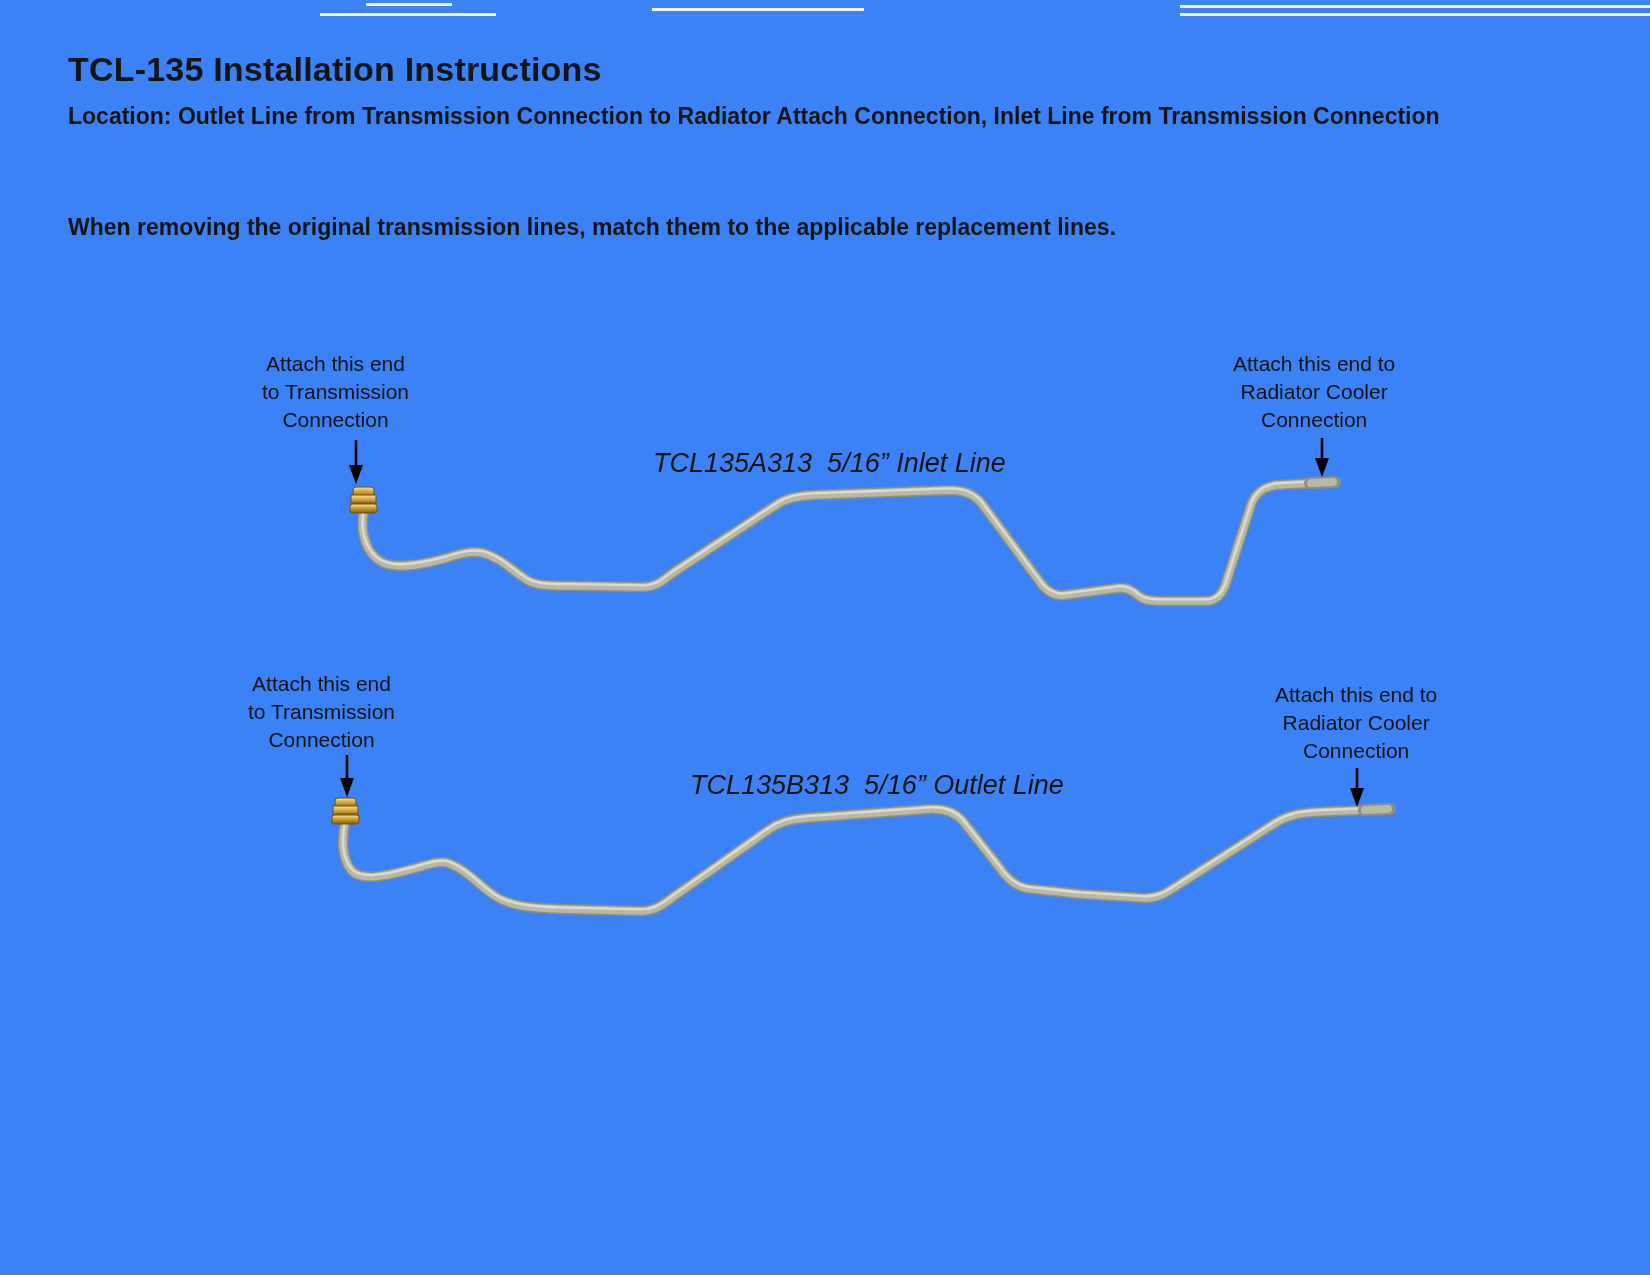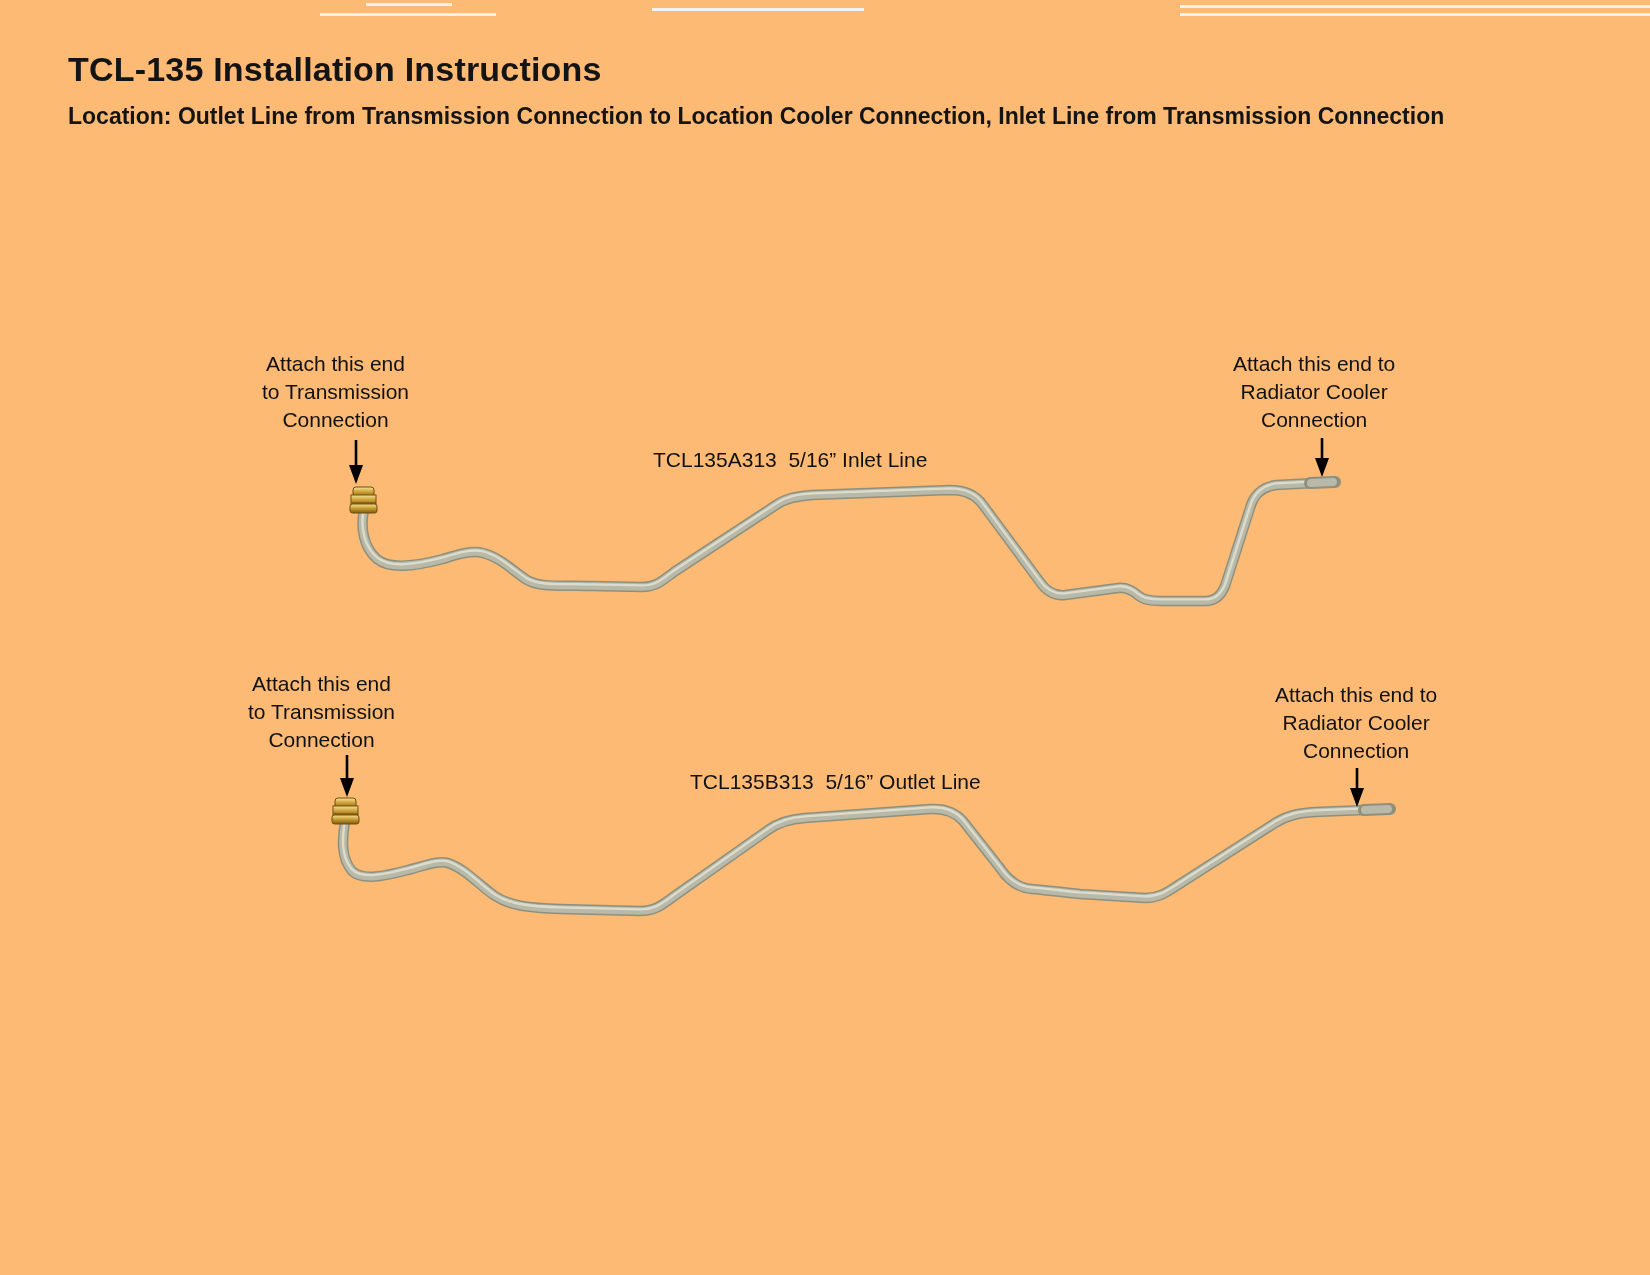--- a/index.html
+++ b/index.html
@@ -1,19 +1,19 @@
 <!DOCTYPE html>
 <html><head>
 <meta charset="utf-8">
 <style>
   html,body{margin:0;padding:0;background:#ffffff;}
   .page{
     position:relative;
     width:1650px;height:1275px;
-    background:#fdba74;
+    background:#3b82f6;
     font-family:"Liberation Sans", sans-serif;
     color:#1a1a1a;
     overflow:hidden;
   }
   .abs{position:absolute;}
   .title{
     left:68px;top:50px;
     font-size:34px;font-weight:bold;letter-spacing:0.2px;
     white-space:nowrap;color:#141414;
   }
@@ -25,21 +25,21 @@
   .location div{white-space:nowrap;}
   .instruction{
     left:68px;top:214px;
     font-size:23px;font-weight:bold;white-space:nowrap;color:#141414;
   }
   .callout{
     font-size:21px;line-height:28px;color:#111111;
   }
   .callout div{white-space:nowrap;text-align:center;}
   .mid-label{
-    font-size:21px;color:#111111;white-space:pre;
+    font-size:27px;color:#111111;white-space:pre;font-style:italic;
   }
   .artifact{position:absolute;background:#f3f3f3;}
   svg{position:absolute;left:0;top:0;}
   .tube-edge{fill:none;stroke-width:10.5;stroke-linecap:round;stroke-linejoin:round;}
   .tube-body{fill:none;stroke-width:7.5;stroke-linecap:round;stroke-linejoin:round;}
   .tube-hi{fill:none;stroke-width:2.4;stroke-linecap:round;stroke-linejoin:round;opacity:.9;}
   .arrow-shaft{stroke-width:2.6;}
 </style>
 </head>
 <body>
@@ -47,22 +47,23 @@
 <div class="page">
 
   <div class="artifact" style="left:366px;top:3px;width:86px;height:3px;"></div>
   <div class="artifact" style="left:320px;top:13px;width:176px;height:3px;"></div>
   <div class="artifact" style="left:652px;top:8px;width:212px;height:3px;"></div>
   <div class="artifact" style="left:1180px;top:5px;width:470px;height:3px;"></div>
   <div class="artifact" style="left:1180px;top:13px;width:470px;height:3px;"></div>
 
   <div class="abs title">TCL-135 Installation Instructions</div>
   <div class="abs location">
-    <div>Location: Outlet Line from Transmission Connection to Location Cooler Connection, Inlet Line from Transmission Connection</div>
+    <div>Location: Outlet Line from Transmission Connection to Radiator Attach Connection, Inlet Line from Transmission Connection</div>
   </div>
+  <div class="abs instruction">When removing the original transmission lines, match them to the applicable replacement lines.</div>
 
   <div class="abs callout" style="left:262px;top:350px;">
     <div>Attach this end</div>
     <div>to Transmission</div>
     <div>Connection</div>
   </div>
   <div class="abs callout" style="left:1233px;top:350px;">
     <div>Attach this end to</div>
     <div>Radiator Cooler</div>
     <div>Connection</div>

